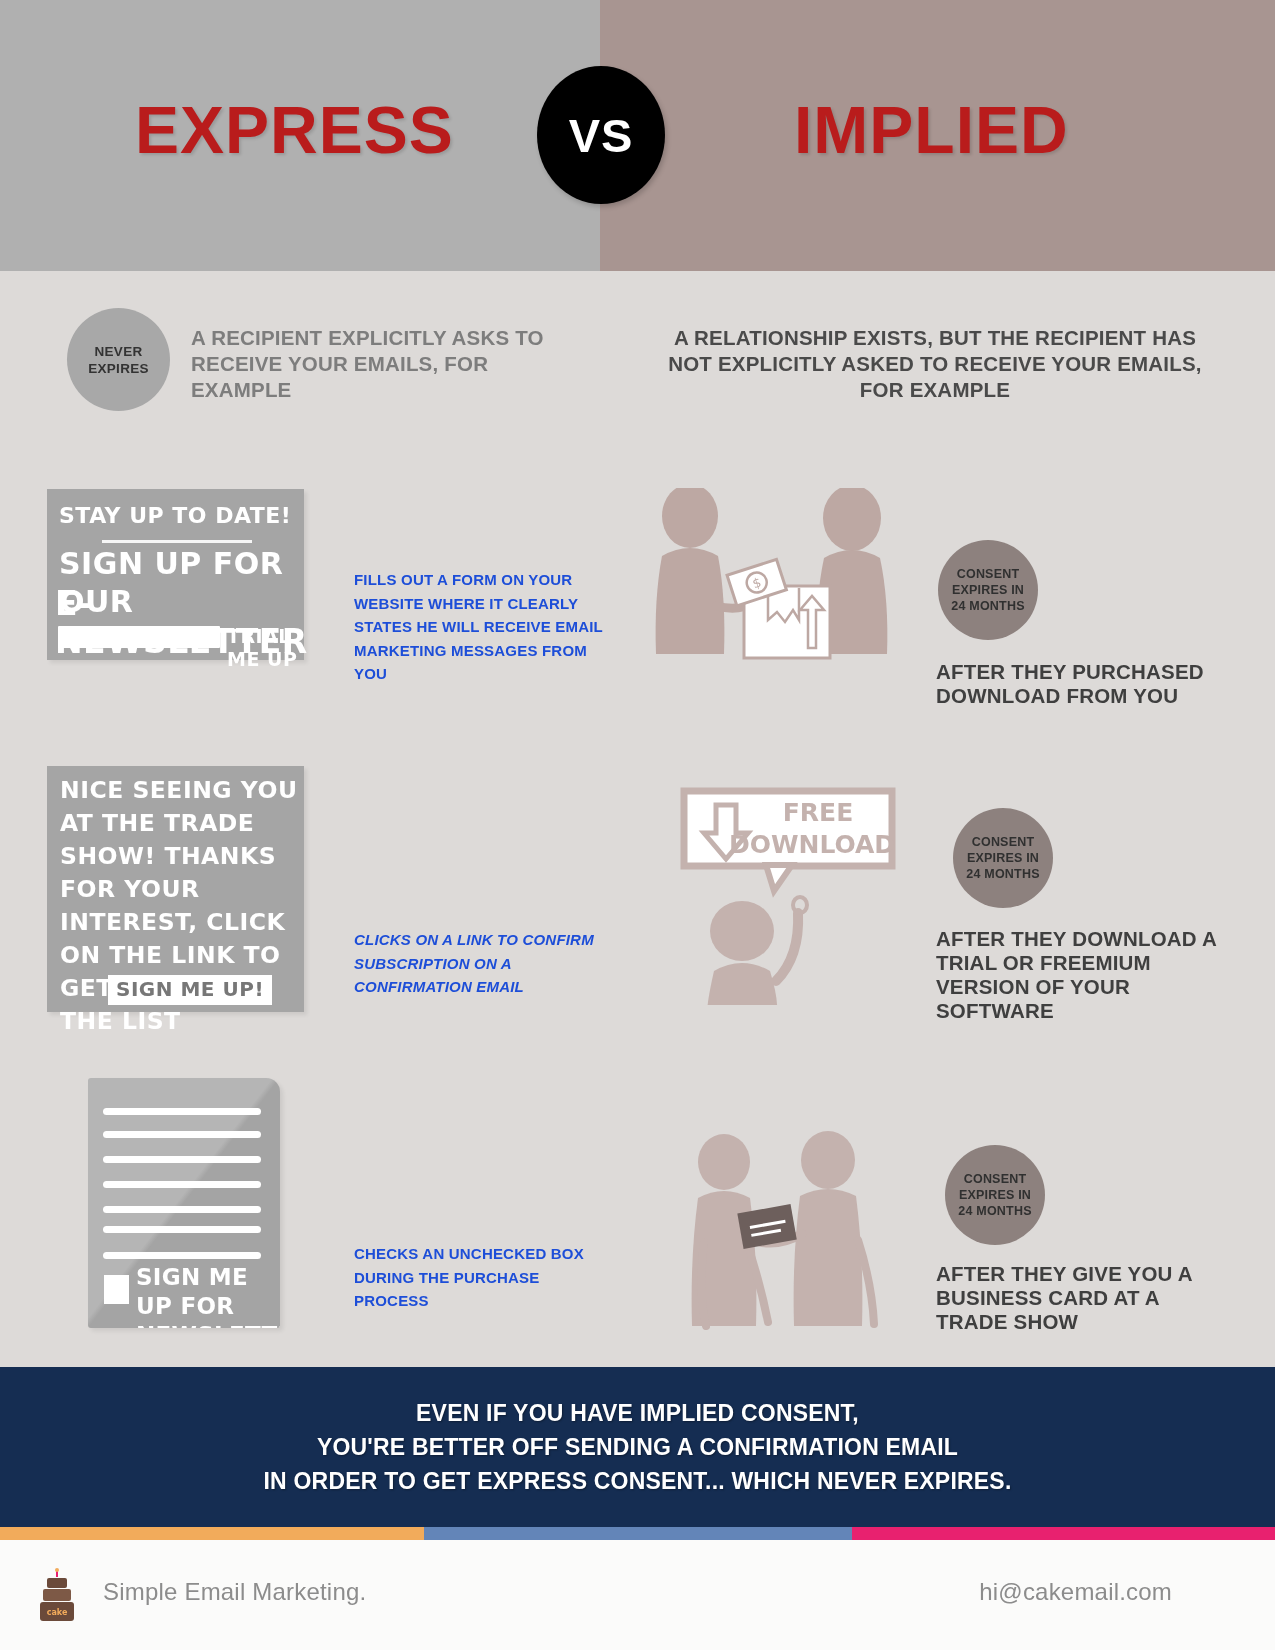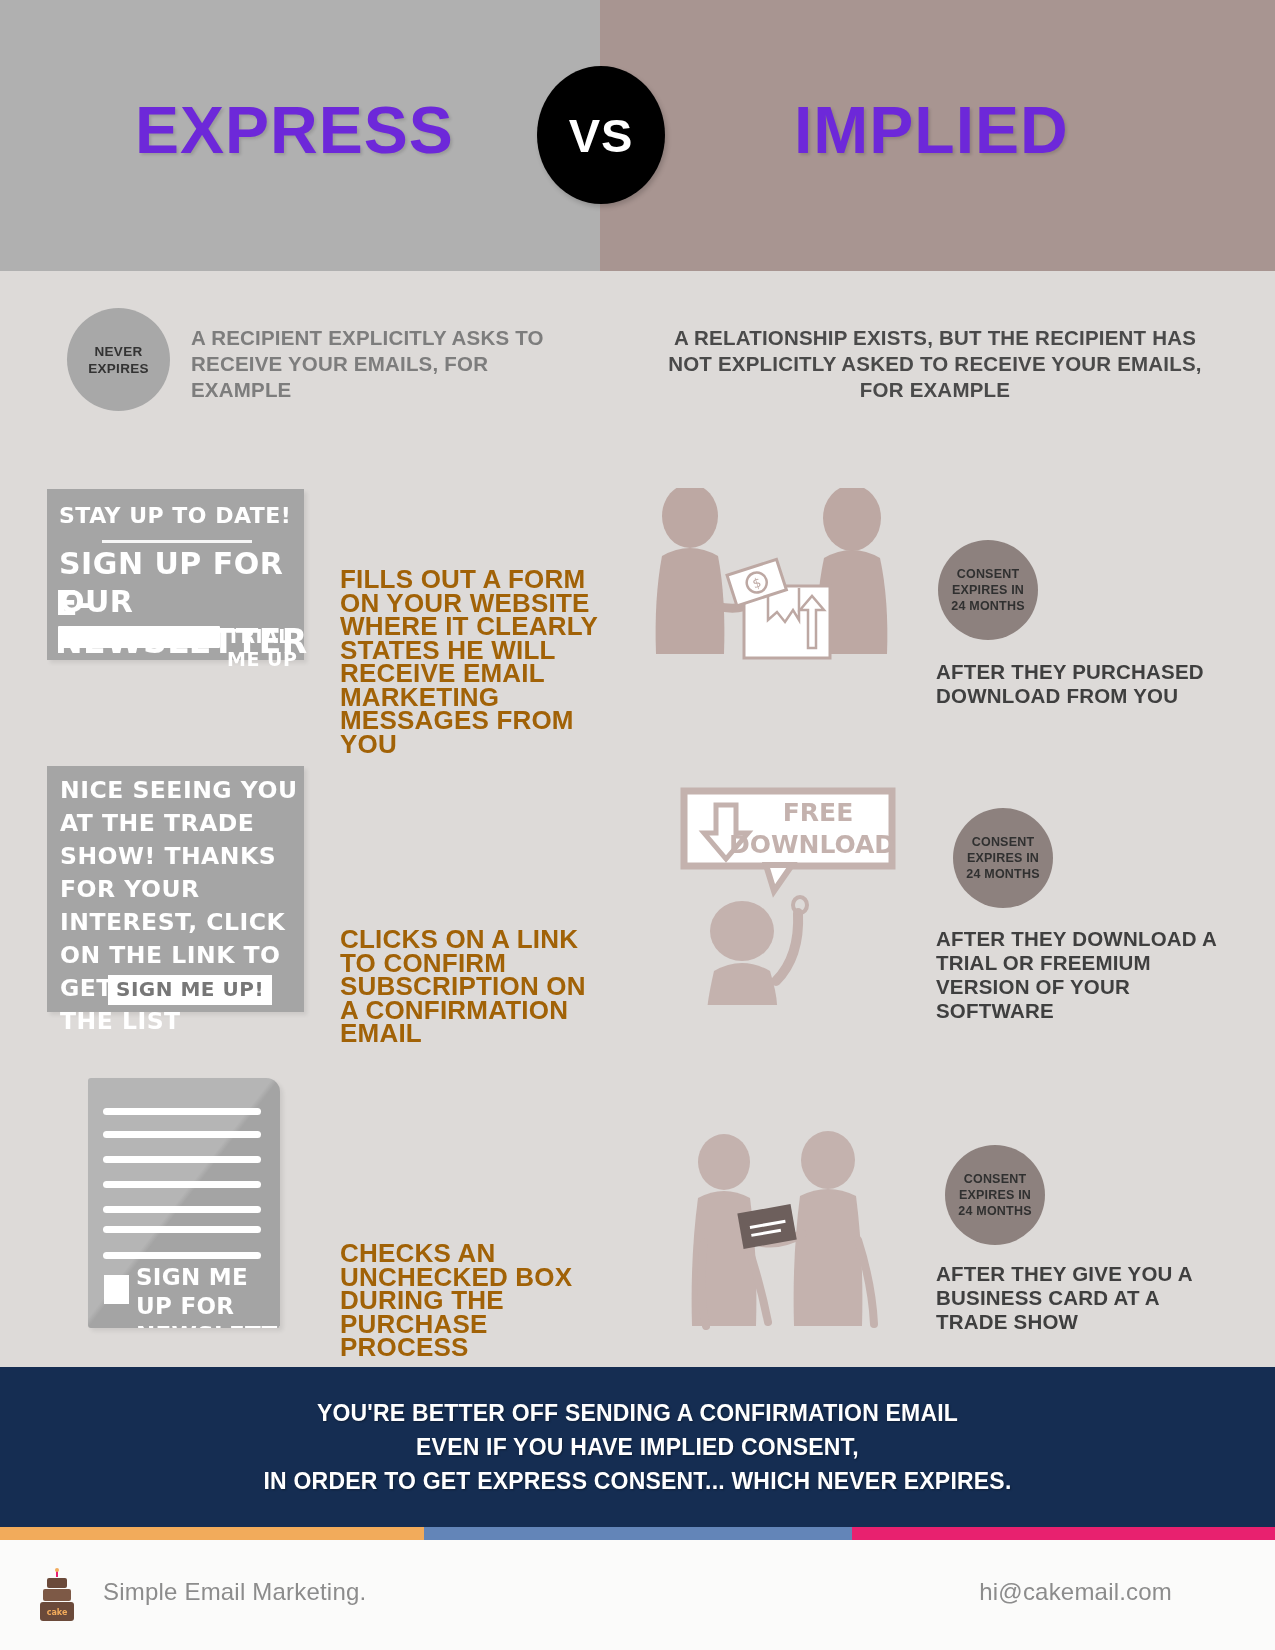--- a/index.html
+++ b/index.html
@@ -10,21 +10,21 @@
     position:relative;
     overflow:hidden;
   }
 
   
   #header { position:absolute; left:0; top:0; width:1275px; height:271px; }
   .hdr-left  { position:absolute; left:0;   top:0; width:600px; height:271px; background:#b0b0b0; }
   .hdr-right { position:absolute; left:600px; top:0; width:675px; height:271px; background:#a89591; }
   .hdr-title {
     position:absolute; top:96px;
-    font-size:66px; font-weight:bold; color:#6d28d9;
+    font-size:66px; font-weight:bold; color:#b91c1c;
     letter-spacing:1px; line-height:68px;
     text-shadow:2px 2px 3px rgba(0,0,0,.13);
   }
   #express-title { left:135px; }
   #implied-title { left:794px; }
   .vs-circle {
     position:absolute; left:537px; top:66px;
     width:128px; height:138px; border-radius:50%;
     background:#000000;
     box-shadow:2px 3px 5px rgba(0,0,0,.18);
@@ -131,26 +131,26 @@
     width:25px; height:29px; background:#ffffff;
   }
   #doc-cta {
     position:absolute; left:48px; top:185px; width:150px;
     color:#ffffff; font-size:23px; line-height:29px;
     font-family:"DejaVu Sans", sans-serif; font-weight:bold; letter-spacing:.3px;
   }
 
   
   .desc-express {
-    position:absolute; left:340px;
-    font-size:26px; font-weight:bold; color:#a16207;
+    position:absolute; left:354px;
+    font-size:15px; font-weight:bold; color:#1d4ed8;
     line-height:23.5px; letter-spacing:.2px;
   }
   #desc-express-1 { top:568px; width:270px; }
-  #desc-express-2 { top:928px; width:260px; }
+  #desc-express-2 { top:928px; width:260px;font-style:italic; }
   #desc-express-3 { top:1242px; width:250px; }
 
   
   .desc-implied {
     position:absolute; left:936px;
     font-size:20.5px; font-weight:bold; color:#3f3f3f;
     line-height:24px; letter-spacing:.2px;
   }
   #desc-implied-1 { top:660px; width:290px; }
   #desc-implied-2 { top:927px; width:290px; }
@@ -314,22 +314,22 @@
 </svg>
 <div class="consent-badge" id="consent-3">
   <div>CONSENT</div>
   <div>EXPIRES IN</div>
   <div>24 MONTHS</div>
 </div>
 <div class="desc-implied" id="desc-implied-3">AFTER THEY GIVE YOU A BUSINESS CARD AT A TRADE SHOW</div>
 
 <div id="banner">
   <div id="banner-text">
+    <div>EVEN IF YOU HAVE IMPLIED CONSENT,</div>
     <div>YOU'RE BETTER OFF SENDING A CONFIRMATION EMAIL</div>
-    <div>EVEN IF YOU HAVE IMPLIED CONSENT,</div>
     <div>IN ORDER TO GET EXPRESS CONSENT... WHICH NEVER EXPIRES.</div>
   </div>
 </div>
 
 <div id="stripe">
   <div id="stripe-orange"></div>
   <div id="stripe-blue"></div>
   <div id="stripe-pink"></div>
 </div>
 

